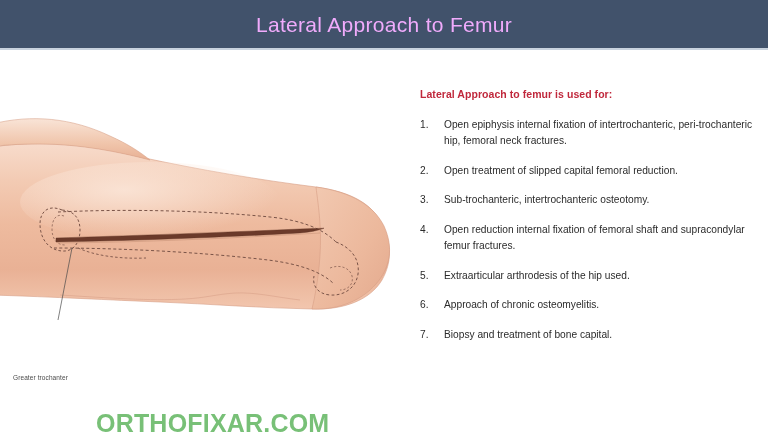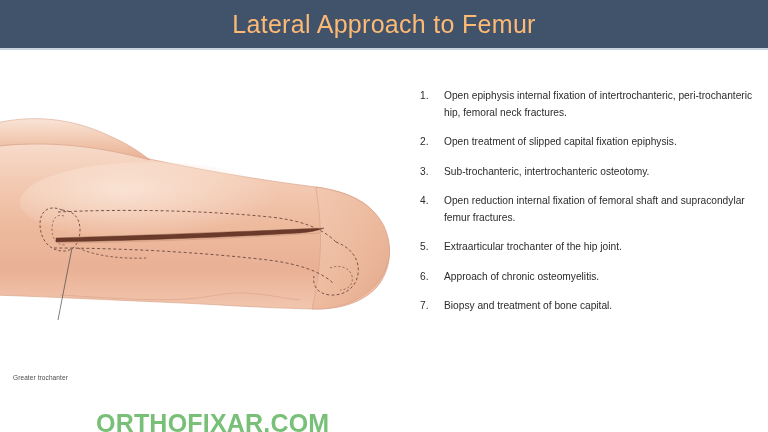--- a/index.html
+++ b/index.html
@@ -28,24 +28,24 @@
     top: 0;
     width: 768px;
     height: 48px;
     background: #41526b;
     display: flex;
     align-items: center;
     justify-content: center;
     box-sizing: border-box;
   }
   .header-title {
-    font-size: 25px;
+    font-size: 21px;
     font-weight: 400;
     letter-spacing: 0.3px;
-    color: #fdba74;
+    color: #f0abfc;
     line-height: 1;
     text-align: center;
     white-space: nowrap;
   }
   .header-underline {
     position: absolute;
     left: 0;
     top: 48px;
     width: 768px;
     height: 2px;
@@ -208,41 +208,42 @@
 
       <path d="M 72,196 L 58,268" fill="none" stroke="#4a4a4a" stroke-width="0.7"></path>
     </svg>
 
     <div class="anat-label">Greater trochanter</div>
 
     <div class="watermark">ORTHOFIXAR.COM</div>
   </div>
 
   <div class="text-col">
+    <div class="indications-heading">Lateral Approach to femur is used for:</div>
 
     <ol class="indication-list">
       <li class="indication-item">
         <span class="item-num">1.</span>
         <span class="item-text">Open epiphysis internal fixation of intertrochanteric, peri-trochanteric hip, femoral neck fractures.</span>
       </li>
       <li class="indication-item">
         <span class="item-num">2.</span>
-        <span class="item-text">Open treatment of slipped capital fixation epiphysis.</span>
+        <span class="item-text">Open treatment of slipped capital femoral reduction.</span>
       </li>
       <li class="indication-item">
         <span class="item-num">3.</span>
         <span class="item-text">Sub-trochanteric, intertrochanteric osteotomy.</span>
       </li>
       <li class="indication-item">
         <span class="item-num">4.</span>
         <span class="item-text">Open reduction internal fixation of femoral shaft and supracondylar femur fractures.</span>
       </li>
       <li class="indication-item">
         <span class="item-num">5.</span>
-        <span class="item-text">Extraarticular trochanter of the hip joint.</span>
+        <span class="item-text">Extraarticular arthrodesis of the hip used.</span>
       </li>
       <li class="indication-item">
         <span class="item-num">6.</span>
         <span class="item-text">Approach of chronic osteomyelitis.</span>
       </li>
       <li class="indication-item">
         <span class="item-num">7.</span>
         <span class="item-text">Biopsy and treatment of bone capital.</span>
       </li>
     </ol>

